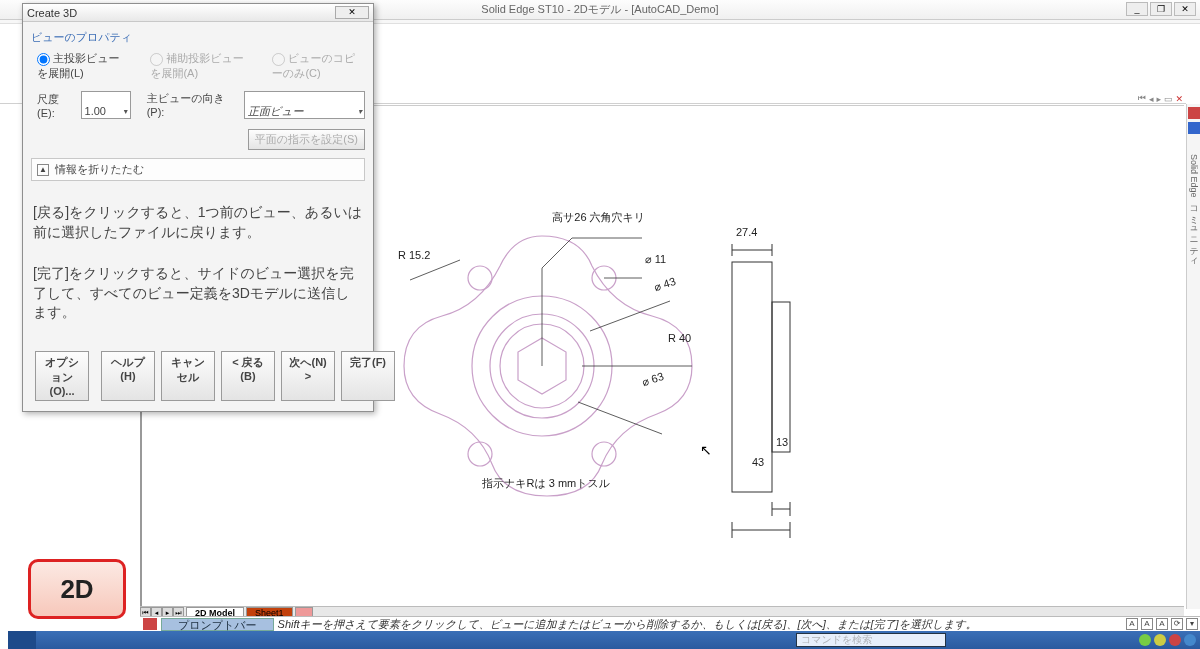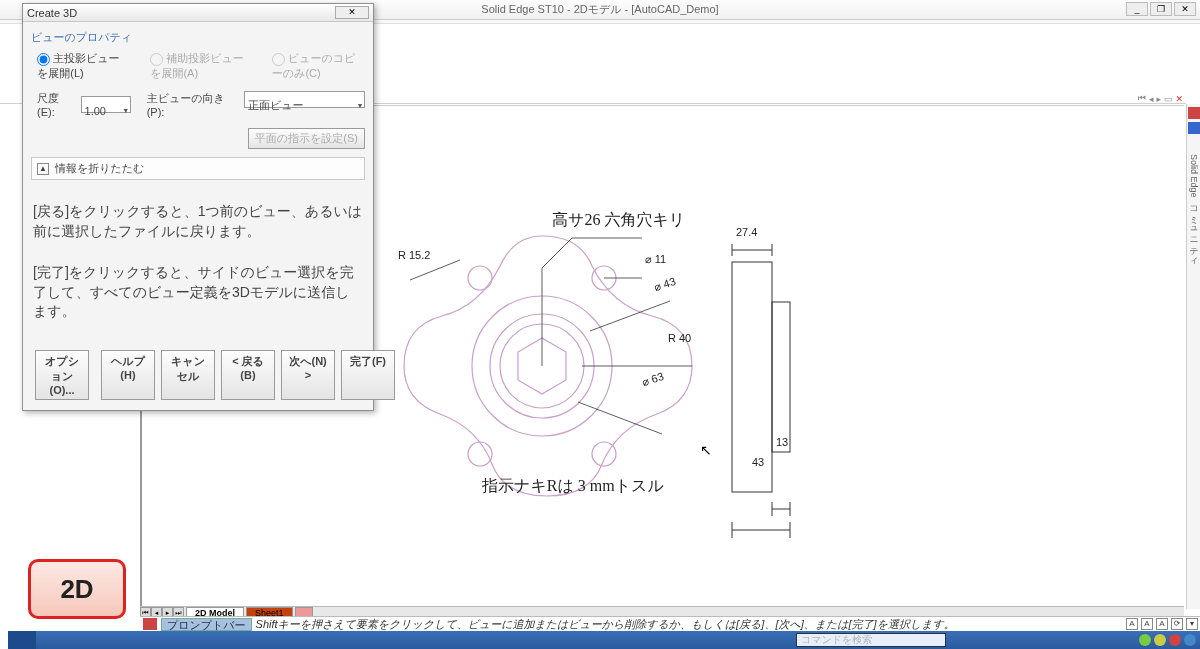--- a/index.html
+++ b/index.html
@@ -16,24 +16,24 @@
   .dialog-tb { height:18px; background:linear-gradient(#fff,#e8e8e8); display:flex; align-items:center; padding:0 4px; border-bottom:1px solid #c8c8c8;}
   .dialog-tb .t { font-size:11px; color:#333;}
   .dialog-tb .x { margin-left:auto; width:34px; height:13px; border:1px solid #aaa; text-align:center; line-height:11px; font-size:9px; cursor:pointer; background:#eee;}
   .dialog-body { padding:6px 8px 8px 8px; font-size:11px; color:#444;}
   .grp-title { color:#3b6db5; font-size:11px; margin:2px 0 6px 0;}
   .radio-row { display:flex; gap:22px; margin:4px 0 10px 6px; font-size:11px;}
   .radio-row label.disabled { color:#aaa;}
   .radio-row input { margin-right:3px; vertical-align:middle;}
   .ctrl-row { display:flex; align-items:center; gap:6px; margin-bottom:8px;}
   .ctrl-row .lbl { color:#444;}
-  .combo { border:1px solid #9a9a9a; background:#fff; height:17px; padding:12px 14px 0 3px; position:relative; display:inline-flex; align-items:center;}
+  .combo { border:1px solid #9a9a9a; background:#fff; height:28px; padding:12px 14px 0 3px; position:relative; display:inline-flex; align-items:center;}
   .combo:after { content:"▾"; position:absolute; right:2px; font-size:8px; color:#555;}
   .combo.small{width:52px;}
-  .combo.big{width:126px;}
+  .combo.big{width:126px;font-style:italic;}
   .orient-row{display:flex; gap:6px; margin-bottom:10px;}
   .hint-row { display:flex; align-items:center; justify-content:flex-end; gap:8px; margin:6px 0 8px 0;}
   .hint-row .txt{font-size:11px; color:#555;}
   .btn-flat{ border:1px solid #9a9a9a; background:linear-gradient(#fdfdfd,#e4e4e4); padding:2px 6px; font-size:11px; cursor:pointer;}
   .btn-flat.disabled{color:#aaa;}
   .fold-row { border:1px solid #c8c8c8; background:#fdfdfd; padding:3px 5px; display:flex; align-items:center; gap:6px; margin-bottom:6px;}
   .fold-row .arw{ width:12px; height:12px; border:1px solid #888; text-align:center; line-height:10px; font-size:8px;}
   .info-line{ font-size:14px; color:#444; margin:22px 2px; line-height:1.4;}
   .dialog-btns{ display:flex; gap:6px; padding:6px 4px 2px 4px; flex-wrap:nowrap;}
   .dialog-btns .btn-flat{ min-width:54px; text-align:center; padding:3px 5px;font-weight:bold;}
@@ -47,30 +47,30 @@
   .tree .chk{ width:10px; height:10px; border:1px solid #888; background:#fff;}
   
   .canvas { position:absolute; left:140px; right:16px; top:105px; bottom:38px; border-left:2px solid #999; border-top:1px solid #ccc; background:#fff;}
   
   .arrow-badge { position:absolute; left:138px; top:294px; width:235px; height:130px; z-index:45;}
   .arrow-shape{ position:absolute; inset:0;}
   .arrow-text{ position:absolute; left:60px; top:50px; font-size:20px; font-weight:bold; color:#000; transform:rotate(-12deg);}
   
   .badge2d{ position:absolute; left:28px; bottom:30px; width:98px; height:60px; border:3px solid #d22; border-radius:10px; background:linear-gradient(#fce9e3,#f7c8bb); display:flex; align-items:center; justify-content:center; font-size:26px; font-weight:bold; color:#222;}
   .dim-label{ position:absolute; font-size:11px; color:#222;}
-  .note{ position:absolute; font-size:16px; color:#222;font-family:Liberation Serif, serif;}
+  .note{ position:absolute; font-size:11px; color:#222;}
   
   .sheet-tabs{ position:absolute; left:140px; right:16px; bottom:31px; height:12px; background:#e8e8e8; border-top:1px solid #bbb; display:flex; align-items:center; gap:0; font-size:9px;}
   .sheet-tabs .nav{ width:11px; height:11px; border:1px solid #999; text-align:center; line-height:9px; font-size:7px; background:#ddd; cursor:pointer;}
   .sheet-tabs .tab{ padding:0 8px; border:1px solid #999; border-bottom:none; margin-left:2px; height:11px; line-height:10px; cursor:pointer;}
   .sheet-tabs .tab.active{ background:#fff; font-weight:bold;}
   .sheet-tabs .tab.reg{ background:#c2410c;}
   
   .prompt{ position:absolute; left:140px; right:0; bottom:18px; height:15px; background:#fff; border-top:1px solid #bbb; display:flex; align-items:center; font-size:11px;}
-  .prompt .chip{ background:#a7c0e0; color:#234; padding:0 5px; border:1px solid #7a9; height:13px; line-height:12px; margin:0 4px;}
+  .prompt .chip{ background:#a7c0e0; color:#234; padding:0 16px; border:1px solid #7a9; height:13px; line-height:12px; margin:0 4px;}
   .prompt .txt{ color:#333;font-style:italic;}
   .prompt-icon{ width:14px; height:12px; background:#c44; margin-left:3px;}
   
   .toolbar-right{ position:absolute; right:2px; bottom:19px; display:flex; gap:3px; font-size:10px; color:#444; align-items:center;}
   .toolbar-right .ic{ width:12px; height:12px; border:1px solid #888; font-size:8px; text-align:center; line-height:10px; cursor:pointer;}
   
   .taskbar{ position:absolute; left:0; right:0; bottom:0; height:18px; background:linear-gradient(#3a6fb7,#2a5a9f); display:flex; align-items:center;margin-left:8px;}
   .taskbar .start{ width:28px; height:18px; background:#1d4a8a; }
   .taskbar .search{ margin-left:760px; width:150px; height:14px; background:#e7effb; border:1px solid #234; font-size:10px; color:#888; padding-left:4px; line-height:12px;}
   .task-icons{ position:absolute; right:4px; display:flex; gap:3px;}

